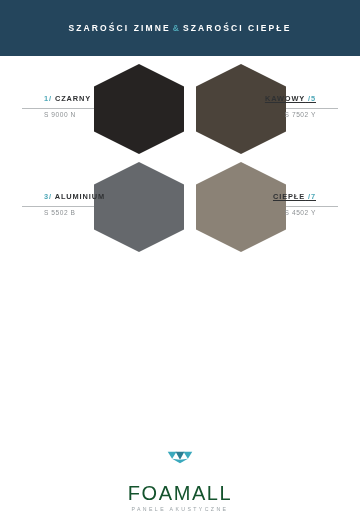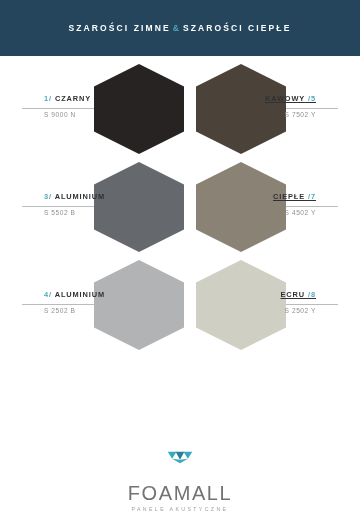--- a/index.html
+++ b/index.html
@@ -112,21 +112,21 @@
     align-items:center;
     justify-content:flex-start;
     padding-top:2px;
   }
   .mark { width:30px; height:16px; display:block; }
   .logo-word {
     margin-top:18px;
     font-size:20px;
     letter-spacing:1.6px;
     font-weight:400;
-    color:#737373;
+    color:#14532d;
     font-family:"Liberation Sans", sans-serif;
   }
   .logo-tag {
     margin-top:1px;
     font-size:5.2px;
     letter-spacing:2.4px;
     color:#9aa2a6;
   }
 </style>
 </head>
@@ -172,38 +172,20 @@
       </div>
     </div>
     <div class="lbl-anchor right">
       <div class="lbl right">
         <div class="name"><span>CIEPŁE</span> <span class="num">/7</span></div>
         <div class="code">S 4502 Y</div>
       </div>
     </div>
   </div>
 
-  <div class="row">
-    <div class="rule left"></div>
-    <div class="rule right"></div>
-    <div class="hex left" style="background: rgb(178, 179, 180);"></div>
-    <div class="hex right" style="background: rgb(207, 207, 196);"></div>
-    <div class="lbl-anchor left">
-      <div class="lbl left">
-        <div class="name"><span class="num">4/</span> <span>ALUMINIUM</span></div>
-        <div class="code">S 2502 B</div>
-      </div>
-    </div>
-    <div class="lbl-anchor right">
-      <div class="lbl right">
-        <div class="name"><span>ECRU</span> <span class="num">/8</span></div>
-        <div class="code">S 2502 Y</div>
-      </div>
-    </div>
-  </div>
 
 </div>
 
 <div class="footer">
   <svg class="mark" viewBox="0 0 60 32">
     <polygon points="2,4 22,4 12,20" fill="#3ba9bd"></polygon>
     <polygon points="20,4 40,4 30,22" fill="#2b7f94"></polygon>
     <polygon points="38,4 58,4 48,20" fill="#3ba9bd"></polygon>
     <polygon points="12,20 30,22 48,20 30,30" fill="#3ba9bd"></polygon>
   </svg>

